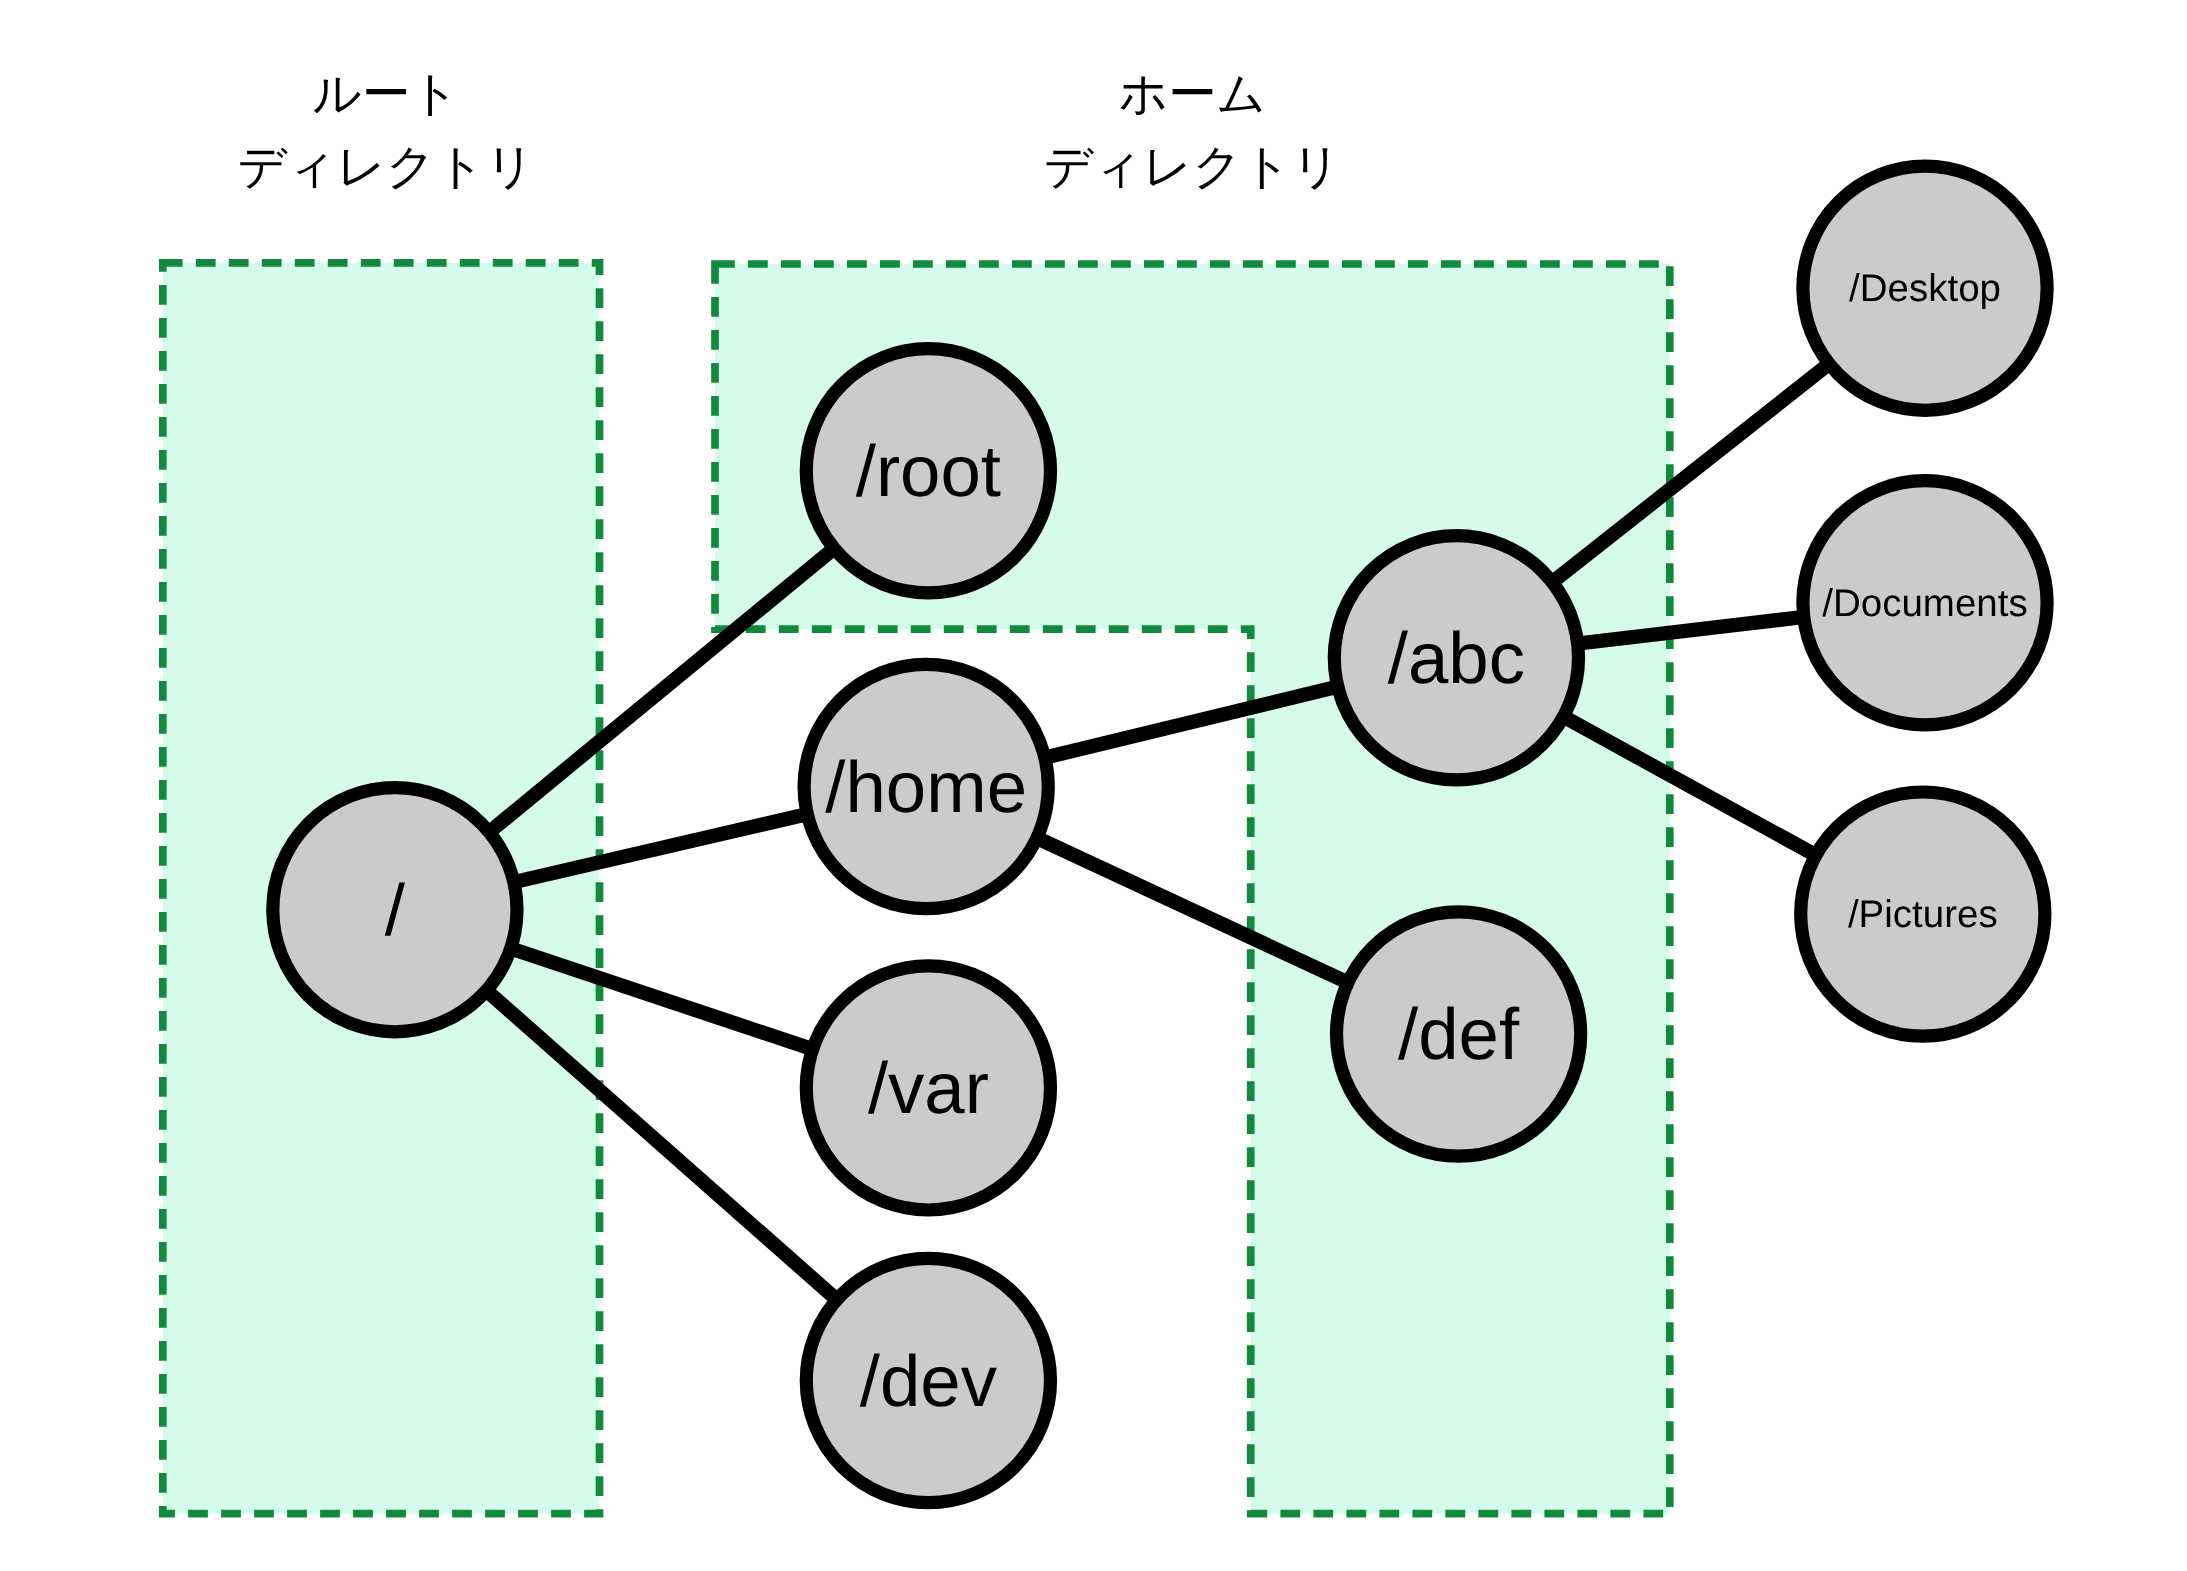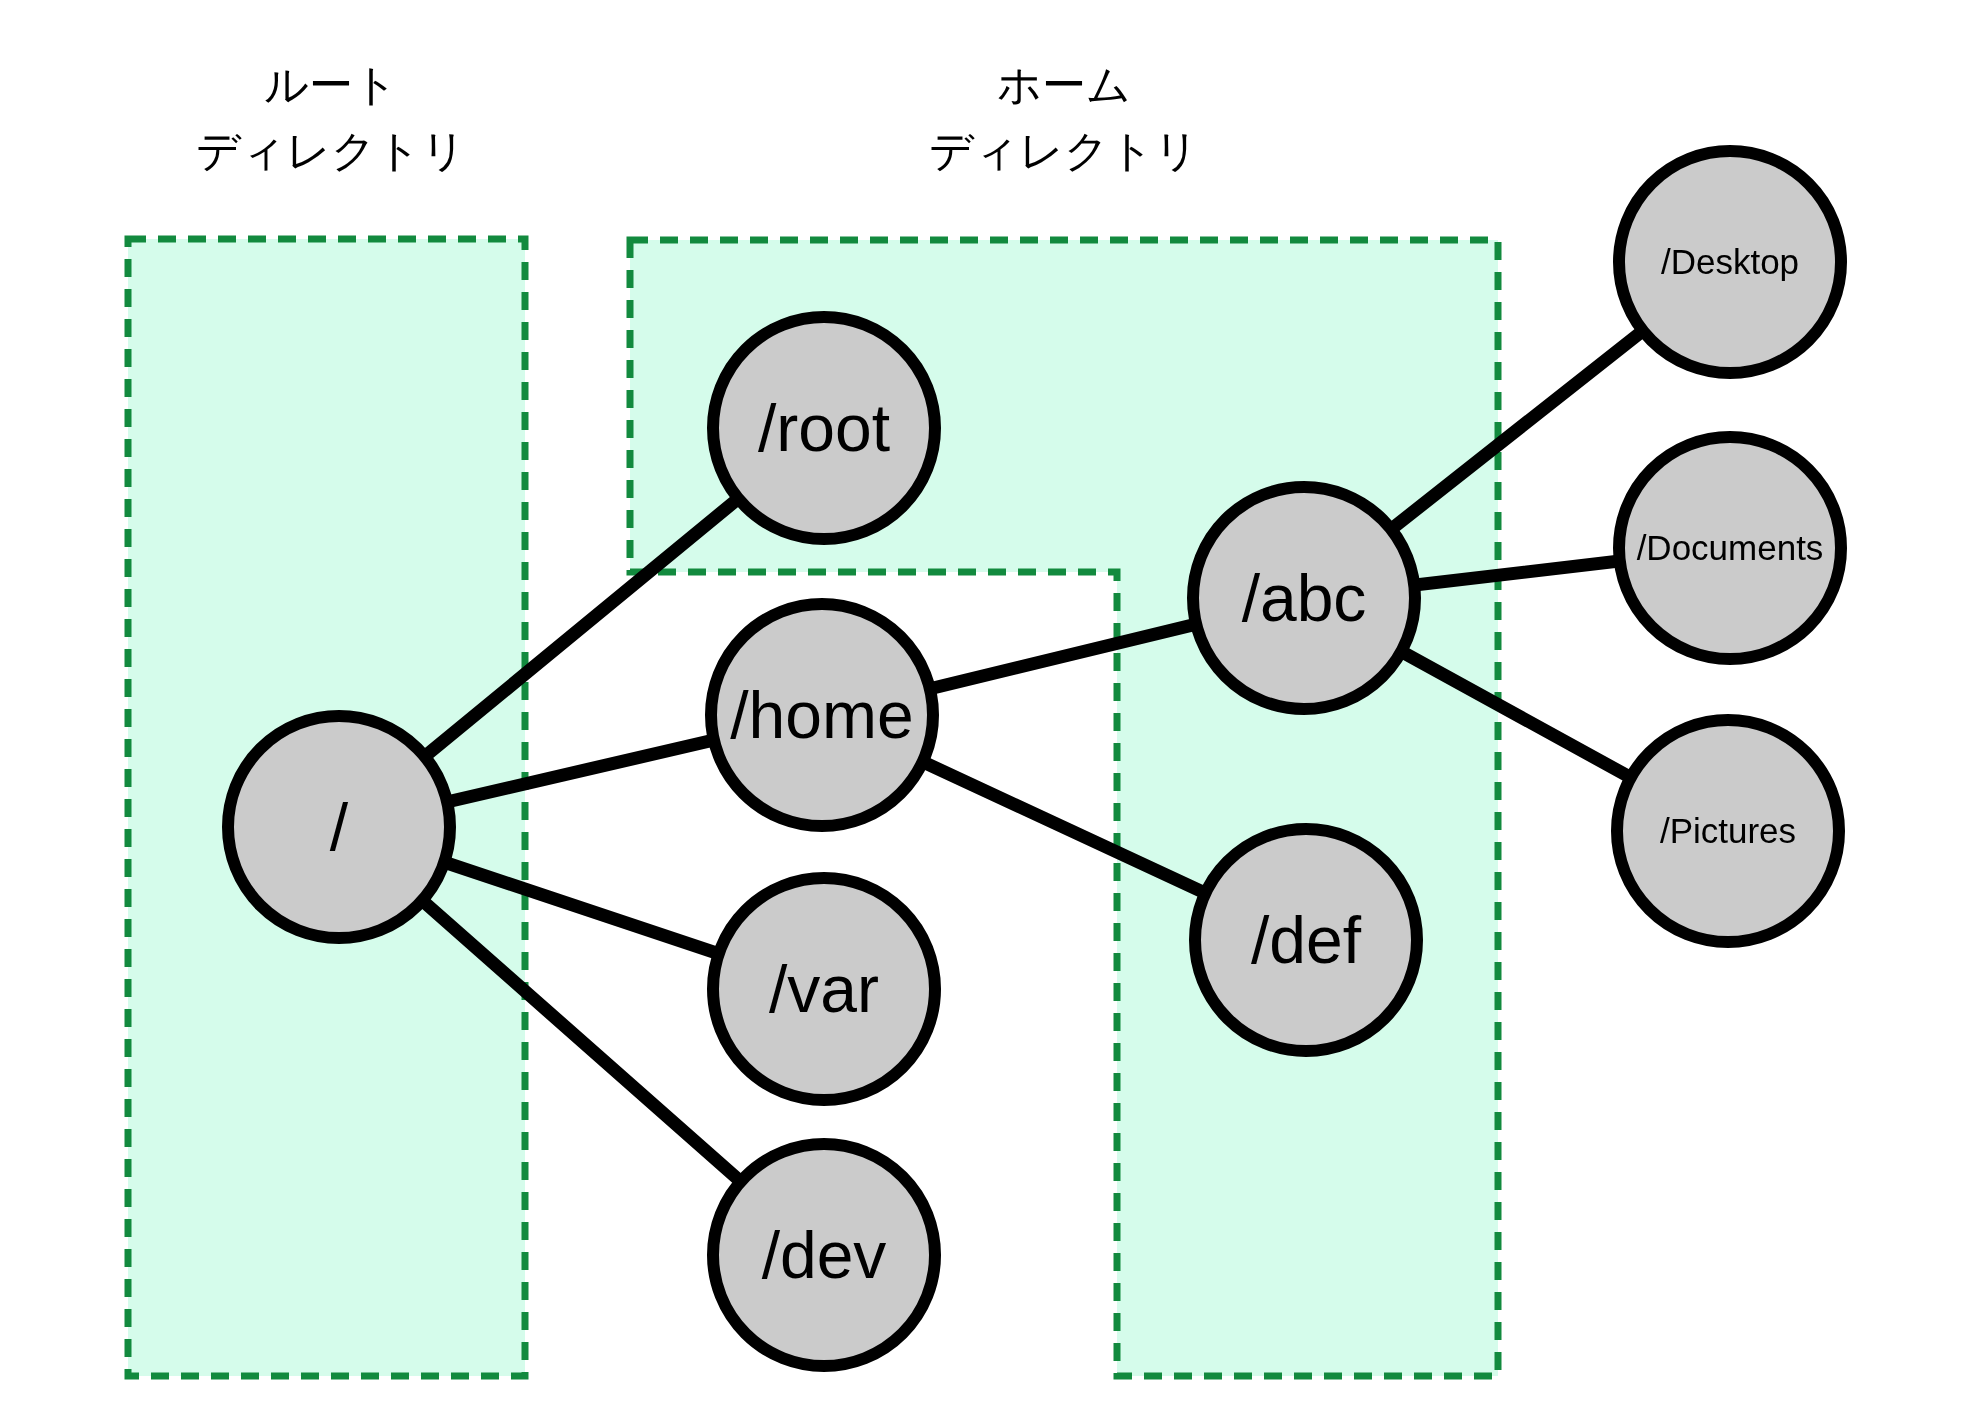--- a/index.html
+++ b/index.html
@@ -7,20 +7,21 @@
     padding: 0;
     background: #ffffff;
   }
   #canvas {
     position: relative;
     width: 1848px;
     height: 1428px;
     background: #ffffff;
     overflow: hidden;
     font-family: "Liberation Sans", "DejaVu Sans", sans-serif;
+    margin-left: 20px;
   }
   svg { display: block; }
   .region {
     stroke-width: 7;
     stroke-dasharray: 18 12;
   }
   .edge {
     stroke: #000000;
     stroke-width: 13;
     stroke-linecap: round;

